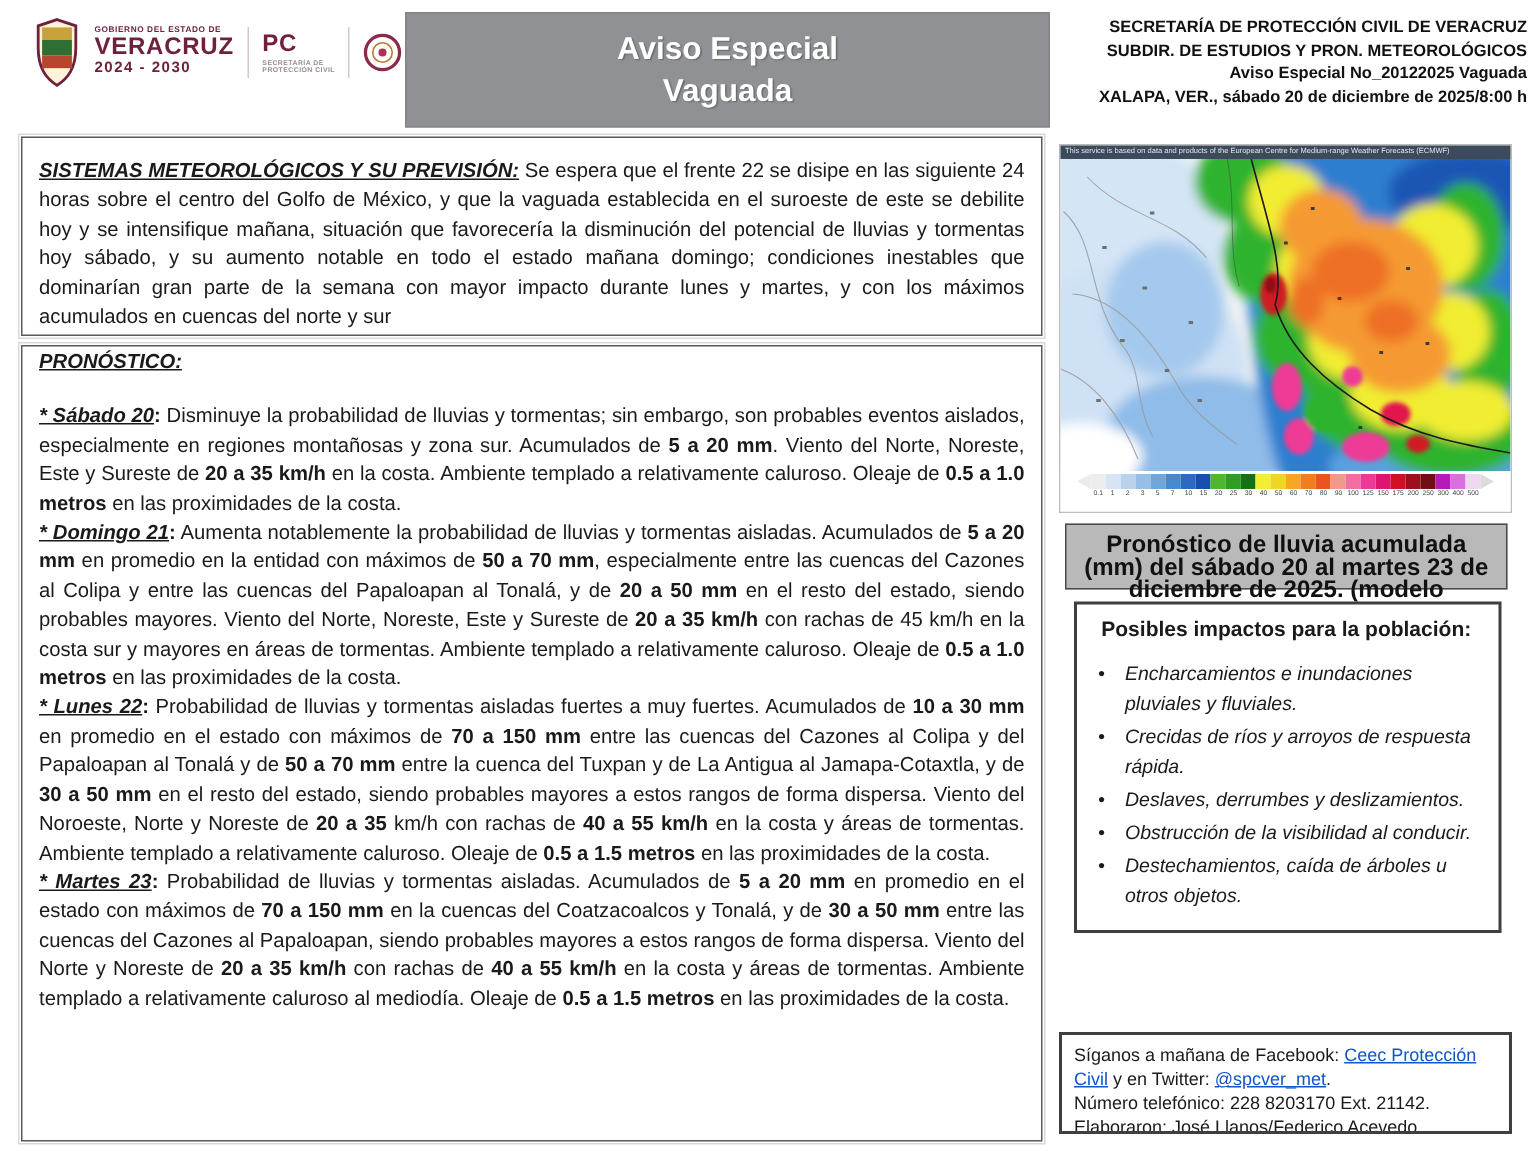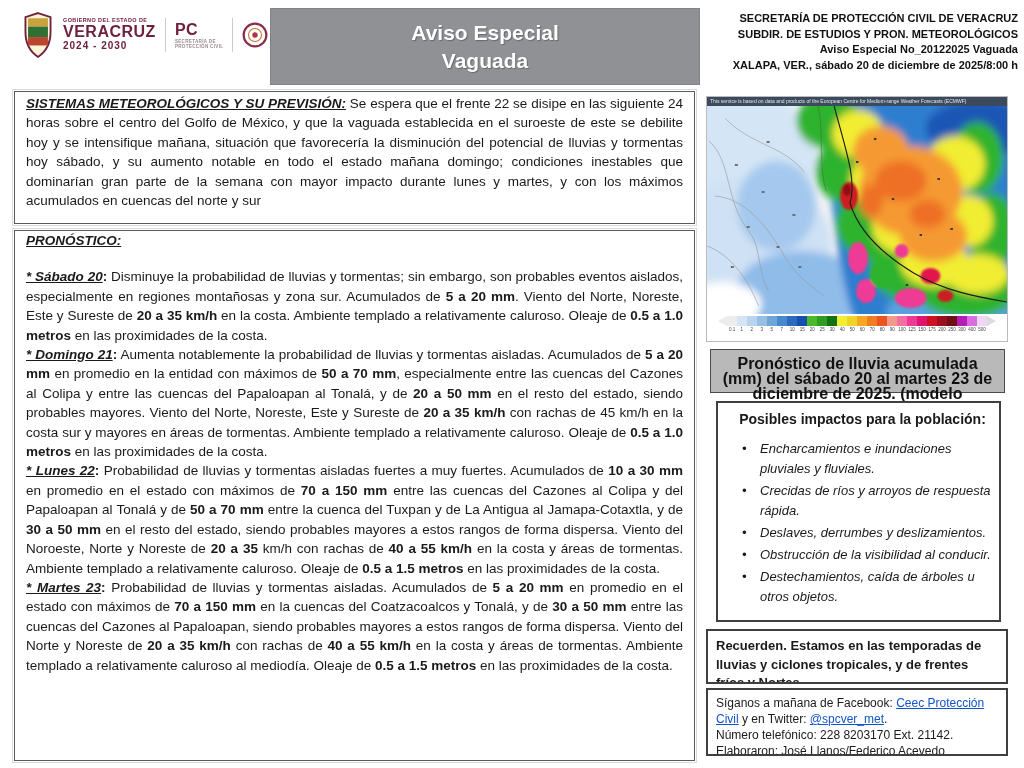--- a/index.html
+++ b/index.html
@@ -27,21 +27,21 @@
     background:#8f9194; border:1px solid #818386; color:#ffffff; text-align:center;
     font-size:21px; font-weight:bold; line-height:28px; padding-top:10px;
     text-shadow:1px 1px 1px rgba(0,0,0,0.28); }
 
   .meta { position:absolute; right:6px; top:11px; width:310px; text-align:right;
     font-size:11px; font-weight:bold; line-height:15.5px; color:#111; }
 
   
   .tbox { position:absolute; background:#ffffff; border:1px solid #595959;
     outline:1px solid #d9d9d9; outline-offset:1px; overflow:hidden; }
-  .box1 { left:14px; top:91px; width:681px; height:133px; padding:2px 11px; }
+  .box1 { left:14px; top:91px; width:681px; height:133px; padding:12px 11px; }
   .box2 { left:14px; top:230px; width:681px; height:531px; padding:0 11px; }
   .para { font-size:13.5px; line-height:19.4px; text-align:justify; }
   .box2 .para.heading { margin-bottom:17px; }
 
   
   .map-panel { position:absolute; left:706px; top:96px; width:302px; height:246px;
     background:#ffffff; border:1px solid #bcbcbc; }
   .map-credit { height:9px; background:#3d4a5c; color:#dfe8f2; font-size:5px;
     line-height:9px; padding:0 3px; white-space:nowrap; overflow:hidden; }
   .map-svg { display:block; width:300px; height:208px; }
@@ -54,21 +54,21 @@
   .scale-cell { width:10px; display:flex; flex-direction:column; align-items:center; }
   .swatch { width:10px; height:10px; }
   .slabel { font-size:6px; color:#444; line-height:8px; transform:scale(0.75); transform-origin:center top; white-space:nowrap; }
 
   .caption-box { position:absolute; left:710px; top:349px; width:295px; height:44px;
     background:#b9b9b9; border:1px solid #4a4a4a; font-size:16px; font-weight:bold;
     text-align:center; line-height:15px; padding:6px 8px; color:#111; }
 
   
   .impacts-box { position:absolute; left:716px; top:401px; width:285px; height:221px;
-    background:#ffffff; border:2px solid #3f3f3f; padding:8px 8px 0 16px; overflow:hidden; }
+    background:#ffffff; border:2px solid #3f3f3f; padding:8px 8px 0 6px; overflow:hidden; }
   .impacts-title { font-size:14px; font-weight:bold; text-align:center; margin-bottom:12px; }
   .impacts-list { list-style:none; font-size:13px; line-height:20px; }
   .impacts-list li { position:relative; padding-left:26px; margin-bottom:2px;font-style:italic; }
   .impacts-list li::before { content:"\2022"; position:absolute; left:8px; }
 
   .reminder-box { position:absolute; left:706px; top:629px; width:302px; height:55px;
     background:#ffffff; border:2px solid #3f3f3f; font-size:13px; font-weight:bold;
     line-height:18.5px; padding:6px 8px; overflow:hidden; }
 
   .contact-box { position:absolute; left:706px; top:688px; width:302px; height:68px;
@@ -340,21 +340,20 @@
     <div class="impacts-title">Posibles impactos para la población:</div>
     <ul class="impacts-list">
         <li>Encharcamientos e inundaciones pluviales y fluviales.</li>
         <li>Crecidas de ríos y arroyos de respuesta rápida.</li>
         <li>Deslaves, derrumbes y deslizamientos.</li>
         <li>Obstrucción de la visibilidad al conducir.</li>
         <li>Destechamientos, caída de árboles u otros objetos.</li>
       </ul>
   </div>
 
-  <div class="reminder-box">Recuerden. Estamos en las temporadas de lluvias y ciclones tropicales, y de frentes fríos y Nortes.</div>
 
   <div class="contact-box">
     <div class="contact-line"><span>Síganos a mañana de Facebook: </span><a class="link" href="#">Ceec Protección Civil</a><span> y en Twitter: </span><a class="link" href="#">@spcver_met</a><span>.</span></div>
     <div class="contact-line">Número telefónico:  228 8203170 Ext. 21142.</div>
     <div class="contact-line">Elaboraron: José Llanos/Federico Acevedo</div>
   </div>
 
 </div>
 
 </body></html>

